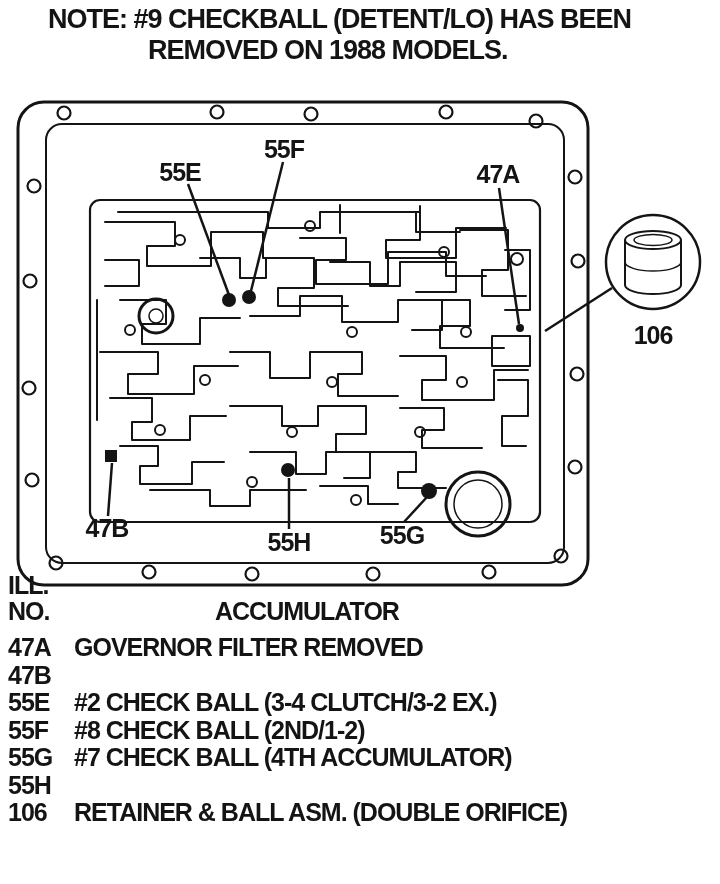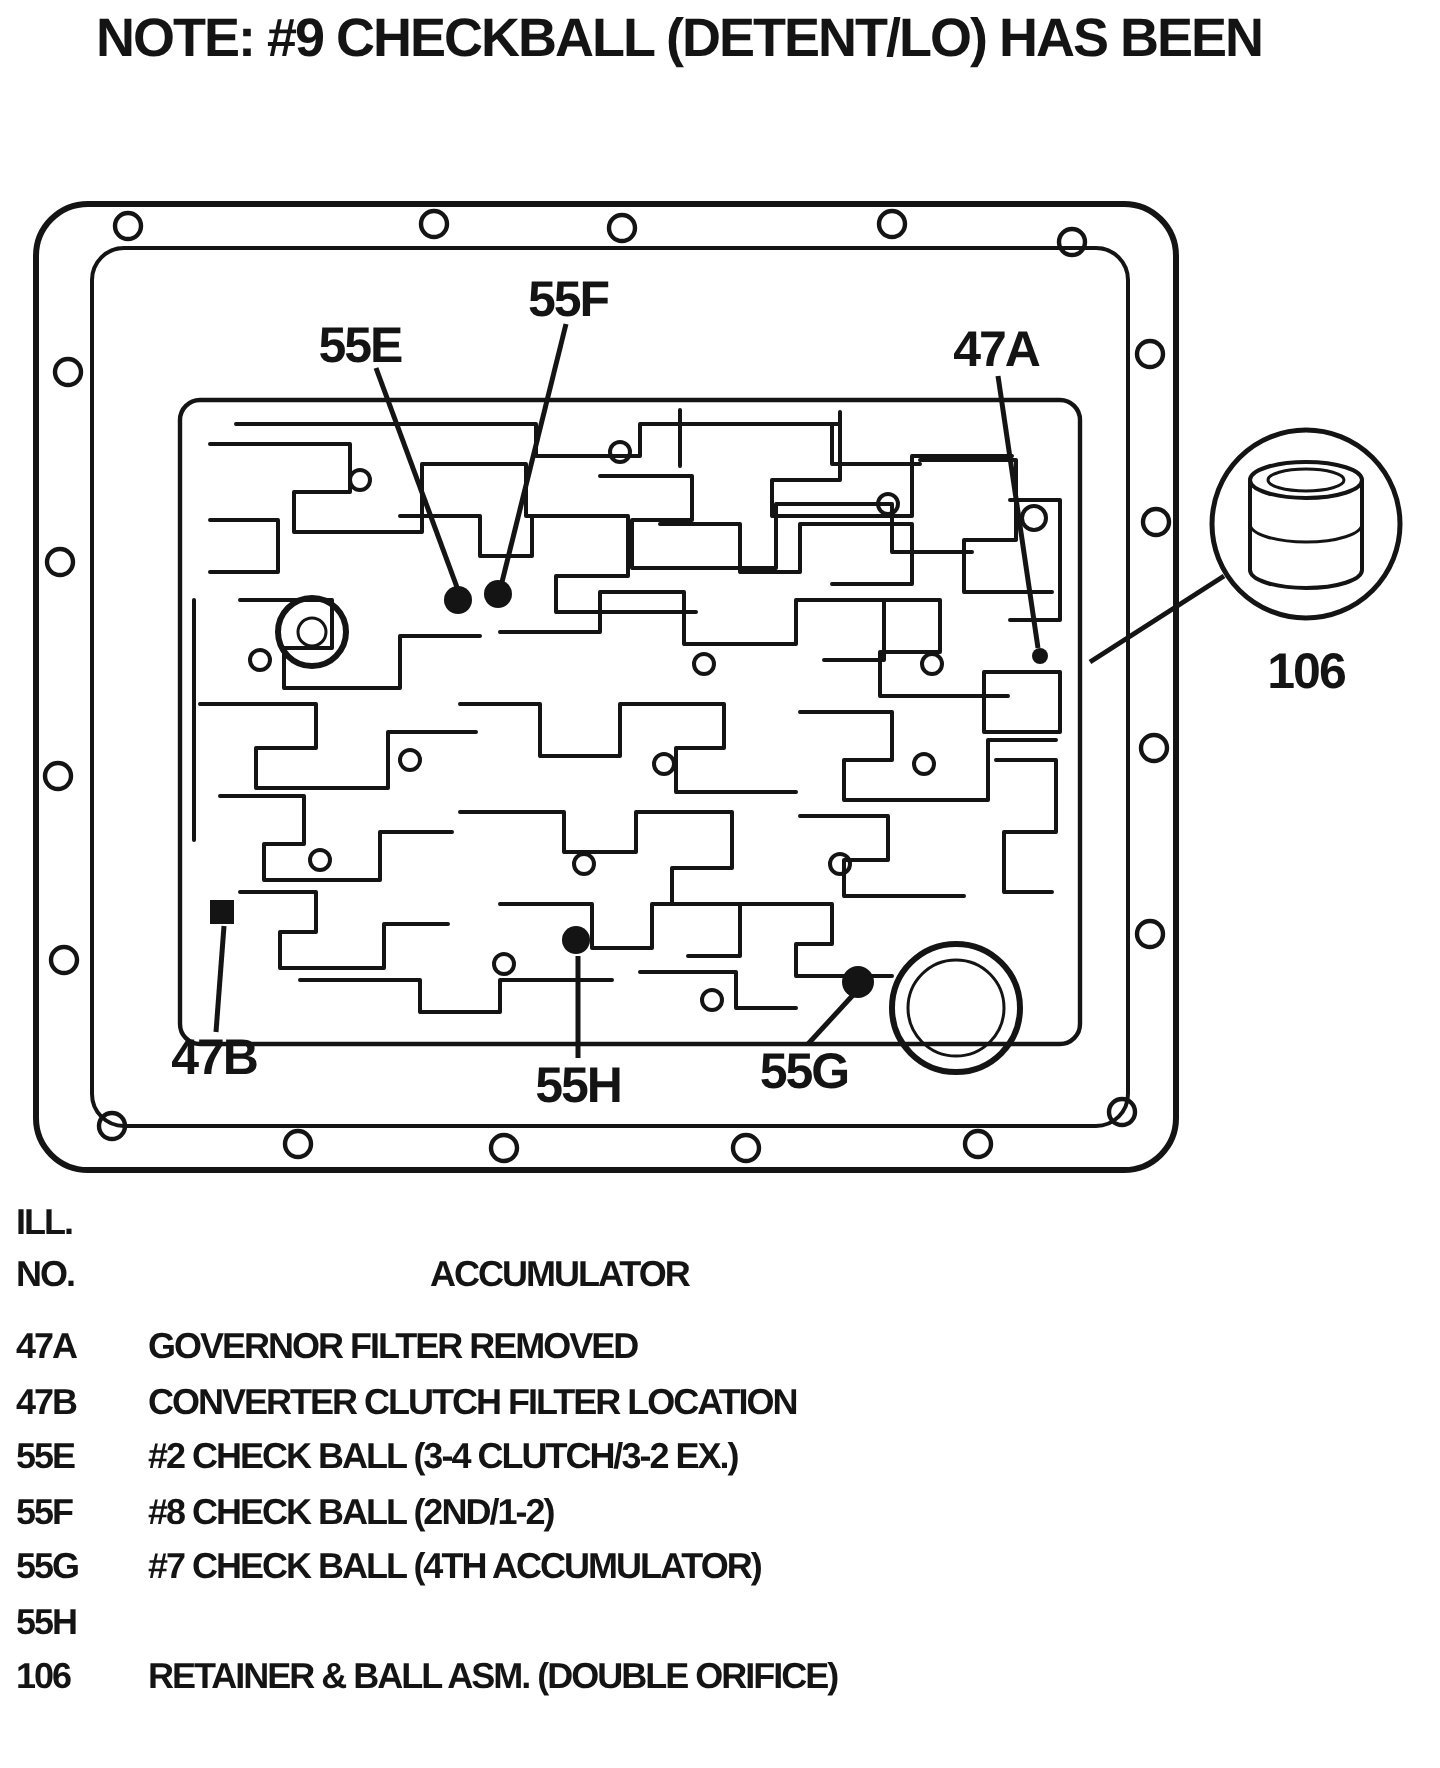--- a/index.html
+++ b/index.html
@@ -4,34 +4,35 @@
 <style>
   html,body{margin:0;padding:0;background:#ffffff;}
   body{width:720px;height:884px;position:relative;overflow:hidden;
        font-family:"Liberation Sans",sans-serif;font-weight:700;color:#141414;}
   .stage{position:absolute;inset:0;}
   .note{position:absolute;left:8px;top:4px;font-size:27px;line-height:31px;letter-spacing:-1px;margin-left:40px;}
   .note .l2{margin-left:100px;}
   svg.diagram{position:absolute;left:0;top:0;}
   svg .ln{stroke:#141414;fill:none;}
   svg text{font-family:"Liberation Sans",sans-serif;font-weight:700;font-size:25px;fill:#141414;letter-spacing:-1px;}
-  .legend{position:absolute;left:8px;top:598px;font-size:18px;letter-spacing:-1px;line-height:27px;}
+  .legend{position:absolute;left:8px;top:572px;font-size:25px;letter-spacing:-1px;line-height:27px;}
   .lhead1{line-height:26px;}
   .lhead2{display:flex;line-height:26px;margin-bottom:10px;}
   .lhead2 .no{width:66px;}
   .lrow{display:flex;line-height:27.5px;}
   .lrow .lno{width:66px;flex:0 0 66px;}
 </style>
 </head>
 <body>
 
 <div class="stage">
 
   <div class="note">
     <div class="l1">NOTE: #9 CHECKBALL (DETENT/LO) HAS BEEN</div>
+    <div class="l2">REMOVED ON 1988 MODELS.</div>
   </div>
 
   <svg class="diagram" width="720" height="884" viewBox="0 0 720 884">
 
     <rect class="ln" x="18" y="102" width="570" height="483" rx="26" stroke-width="3"></rect>
     <rect class="ln" x="46" y="124" width="518" height="439" rx="16" stroke-width="2"></rect>
 
     <g class="ln" stroke-width="2.2">
       <circle cx="64" cy="113" r="6.5"></circle>
         <circle cx="217" cy="112" r="6.5"></circle>
@@ -150,21 +151,20 @@
     <div class="lhead2">
       <span class="no">NO.</span>
       <span style="margin-left:141px;">ACCUMULATOR</span>
     </div>
     <div class="lrow">
       <span class="lno">47A</span>
       <span class="ld">GOVERNOR FILTER REMOVED</span>
     </div>
     <div class="lrow">
       <span class="lno">47B</span>
-      <span class="ld">CONVERTER CLUTCH FILTER LOCATION</span>
     </div>
     <div class="lrow">
       <span class="lno">55E</span>
       <span class="ld">#2 CHECK BALL (3-4 CLUTCH/3-2 EX.)</span>
     </div>
     <div class="lrow">
       <span class="lno">55F</span>
       <span class="ld">#8 CHECK BALL (2ND/1-2)</span>
     </div>
     <div class="lrow">

